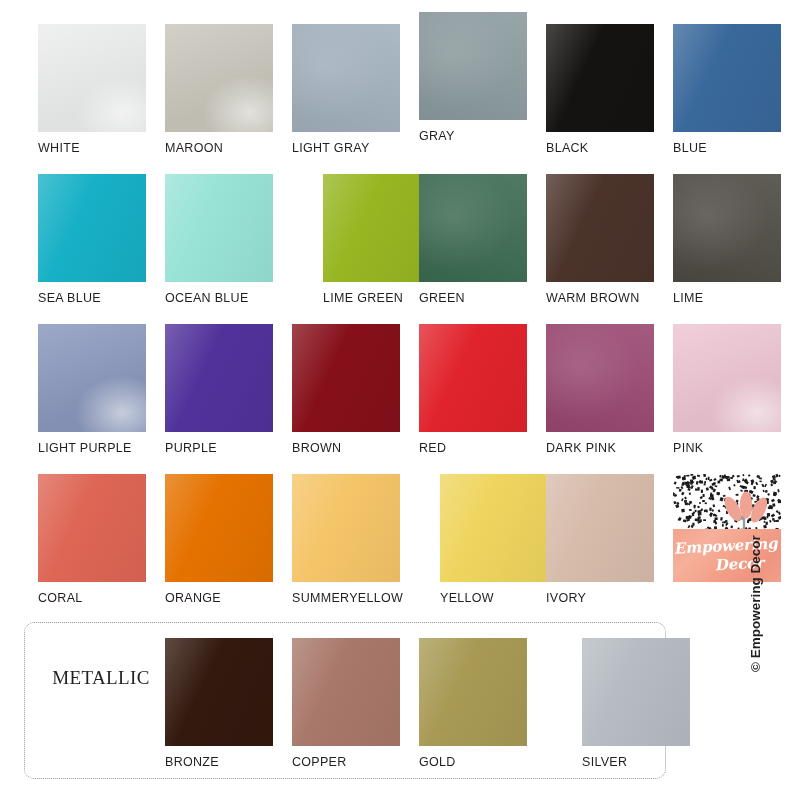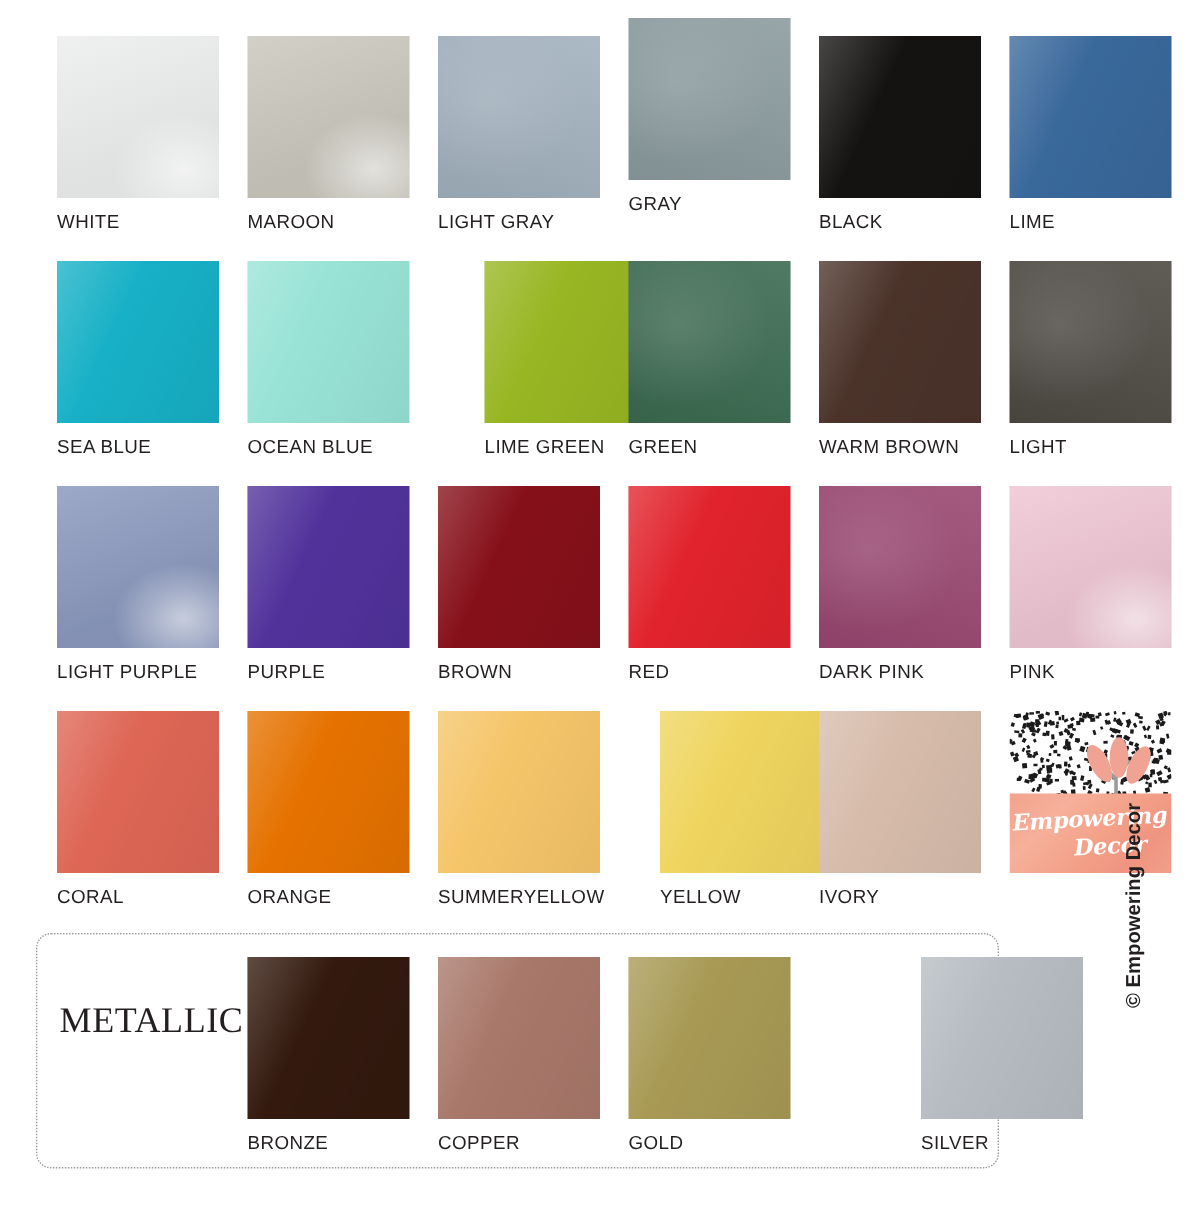--- a/index.html
+++ b/index.html
@@ -85,21 +85,21 @@
     border: 1.5px dotted #9a9a9a;
     border-radius: 10px;
     background: #ffffff;
   }
   #metallic-title {
     position: absolute;
     left: 36px; top: 666px;
     width: 130px;
     text-align: center;
     font-family: "Liberation Serif", serif;
-    font-size: 24px;
+    font-size: 19px;
     line-height: 1.28;
     color: #231f20;
     letter-spacing: 0.4px;
   }
 
   
   #copyright {
     position: absolute;
     left: 748px; top: 616px;
     width: 175px;
@@ -133,21 +133,21 @@
       <div class="swatch-cell" style="left: 419px; top: 12px;">
         <div class="swatch-chip sheen-b" style="background: rgb(140, 156, 160);"></div>
         <div class="swatch-label">GRAY</div>
       </div>
       <div class="swatch-cell" style="left: 546px; top: 24px;">
         <div class="swatch-chip sheen-c" style="background: rgb(21, 19, 18);"></div>
         <div class="swatch-label">BLACK</div>
       </div>
       <div class="swatch-cell" style="left: 673px; top: 24px;">
         <div class="swatch-chip sheen-c" style="background: rgb(57, 104, 155);"></div>
-        <div class="swatch-label">LIME</div>
+        <div class="swatch-label">BLUE</div>
       </div>
       <div class="swatch-cell" style="left: 38px; top: 174px;">
         <div class="swatch-chip sheen-c" style="background: rgb(23, 176, 198);"></div>
         <div class="swatch-label">SEA BLUE</div>
       </div>
       <div class="swatch-cell" style="left: 165px; top: 174px;">
         <div class="swatch-chip sheen-c" style="background: rgb(152, 227, 214);"></div>
         <div class="swatch-label">OCEAN BLUE</div>
       </div>
       <div class="swatch-cell" style="left: 292px; top: 174px; margin-left: 31px;">
@@ -157,21 +157,21 @@
       <div class="swatch-cell" style="left: 419px; top: 174px;">
         <div class="swatch-chip sheen-b" style="background: rgb(60, 107, 81);"></div>
         <div class="swatch-label">GREEN</div>
       </div>
       <div class="swatch-cell" style="left: 546px; top: 174px;">
         <div class="swatch-chip sheen-c" style="background: rgb(75, 51, 42);"></div>
         <div class="swatch-label">WARM BROWN</div>
       </div>
       <div class="swatch-cell" style="left: 673px; top: 174px;">
         <div class="swatch-chip sheen-b" style="background: rgb(78, 74, 67);"></div>
-        <div class="swatch-label">LIGHT</div>
+        <div class="swatch-label">LIME</div>
       </div>
       <div class="swatch-cell" style="left: 38px; top: 324px;">
         <div class="swatch-chip sheen-a" style="background: rgb(138, 152, 189);"></div>
         <div class="swatch-label">LIGHT PURPLE</div>
       </div>
       <div class="swatch-cell" style="left: 165px; top: 324px;">
         <div class="swatch-chip sheen-c" style="background: rgb(81, 50, 155);"></div>
         <div class="swatch-label">PURPLE</div>
       </div>
       <div class="swatch-cell" style="left: 292px; top: 324px;">
@@ -530,21 +530,21 @@
         <div class="swatch-label">BRONZE</div>
       </div>
       <div class="swatch-cell" style="left: 292px; top: 638px;">
         <div class="swatch-chip sheen-c" style="background: rgb(168, 120, 106);"></div>
         <div class="swatch-label">COPPER</div>
       </div>
       <div class="swatch-cell" style="left: 419px; top: 638px;">
         <div class="swatch-chip sheen-c" style="background: rgb(168, 154, 85);"></div>
         <div class="swatch-label">GOLD</div>
       </div>
-      <div class="swatch-cell" style="left: 578px; top: 638px; padding-left: 36px;">
+      <div class="swatch-cell" style="left: 546px; top: 638px; padding-left: 36px;">
         <div class="swatch-chip sheen-c" style="background: rgb(182, 188, 194);"></div>
         <div class="swatch-label">SILVER</div>
       </div>
     </div>
 
   <div id="copyright">© Empowering Decor</div>
 
 </div>
 
 </body></html>

